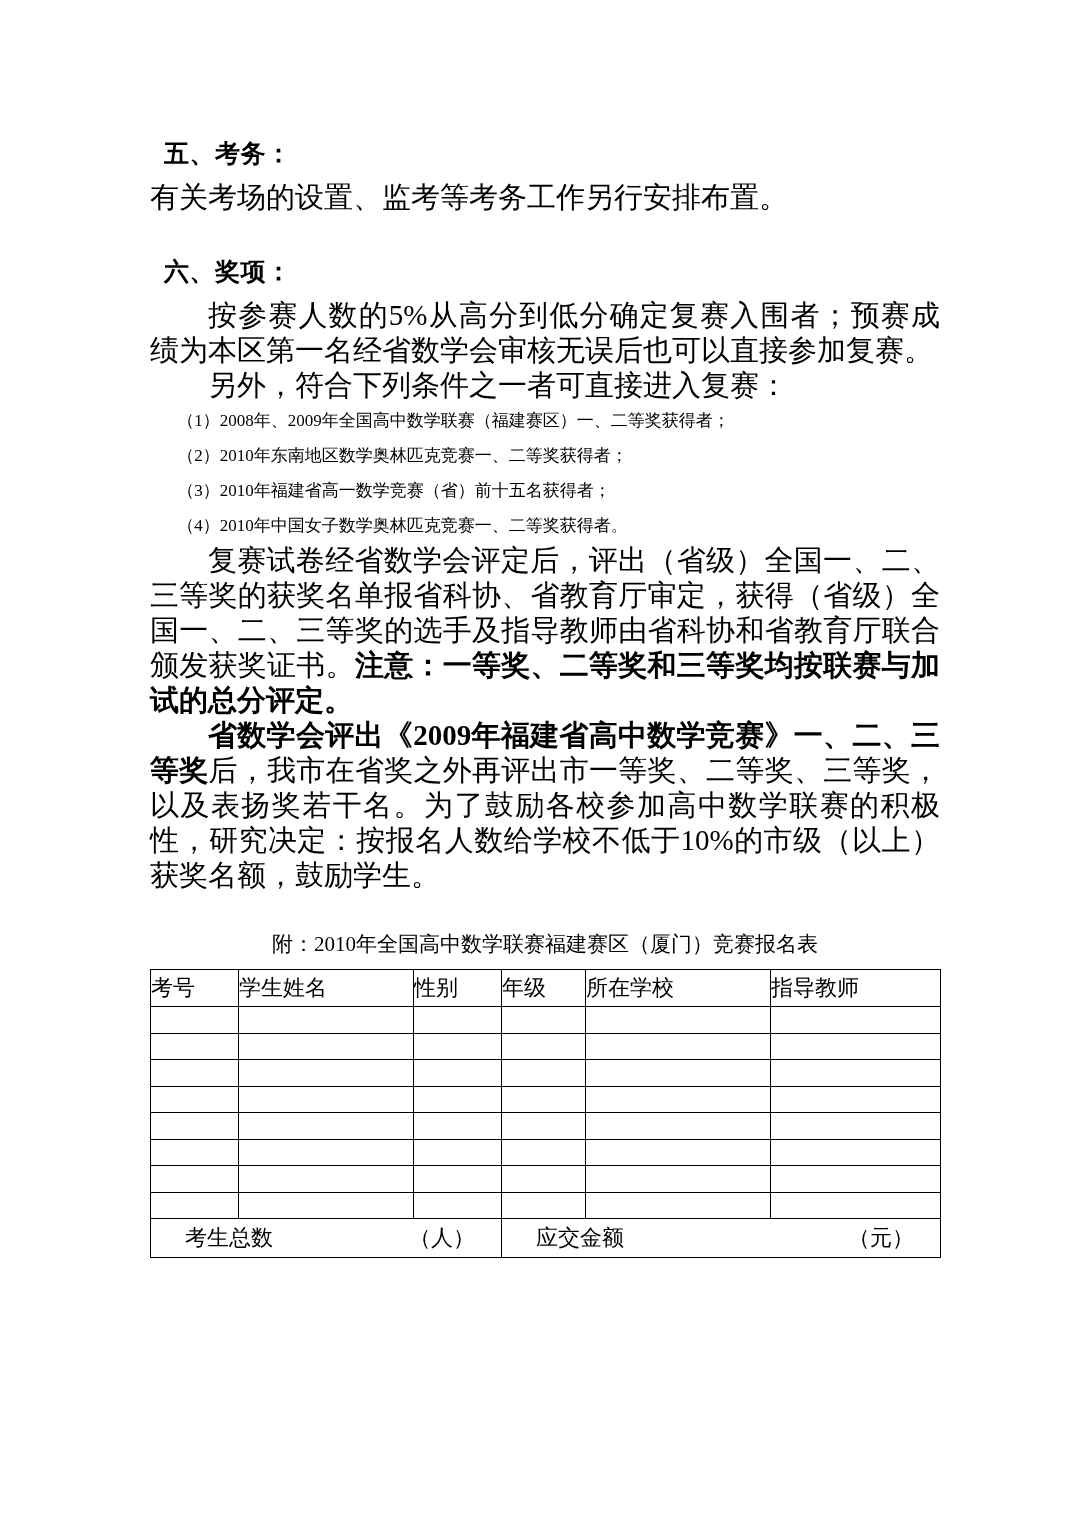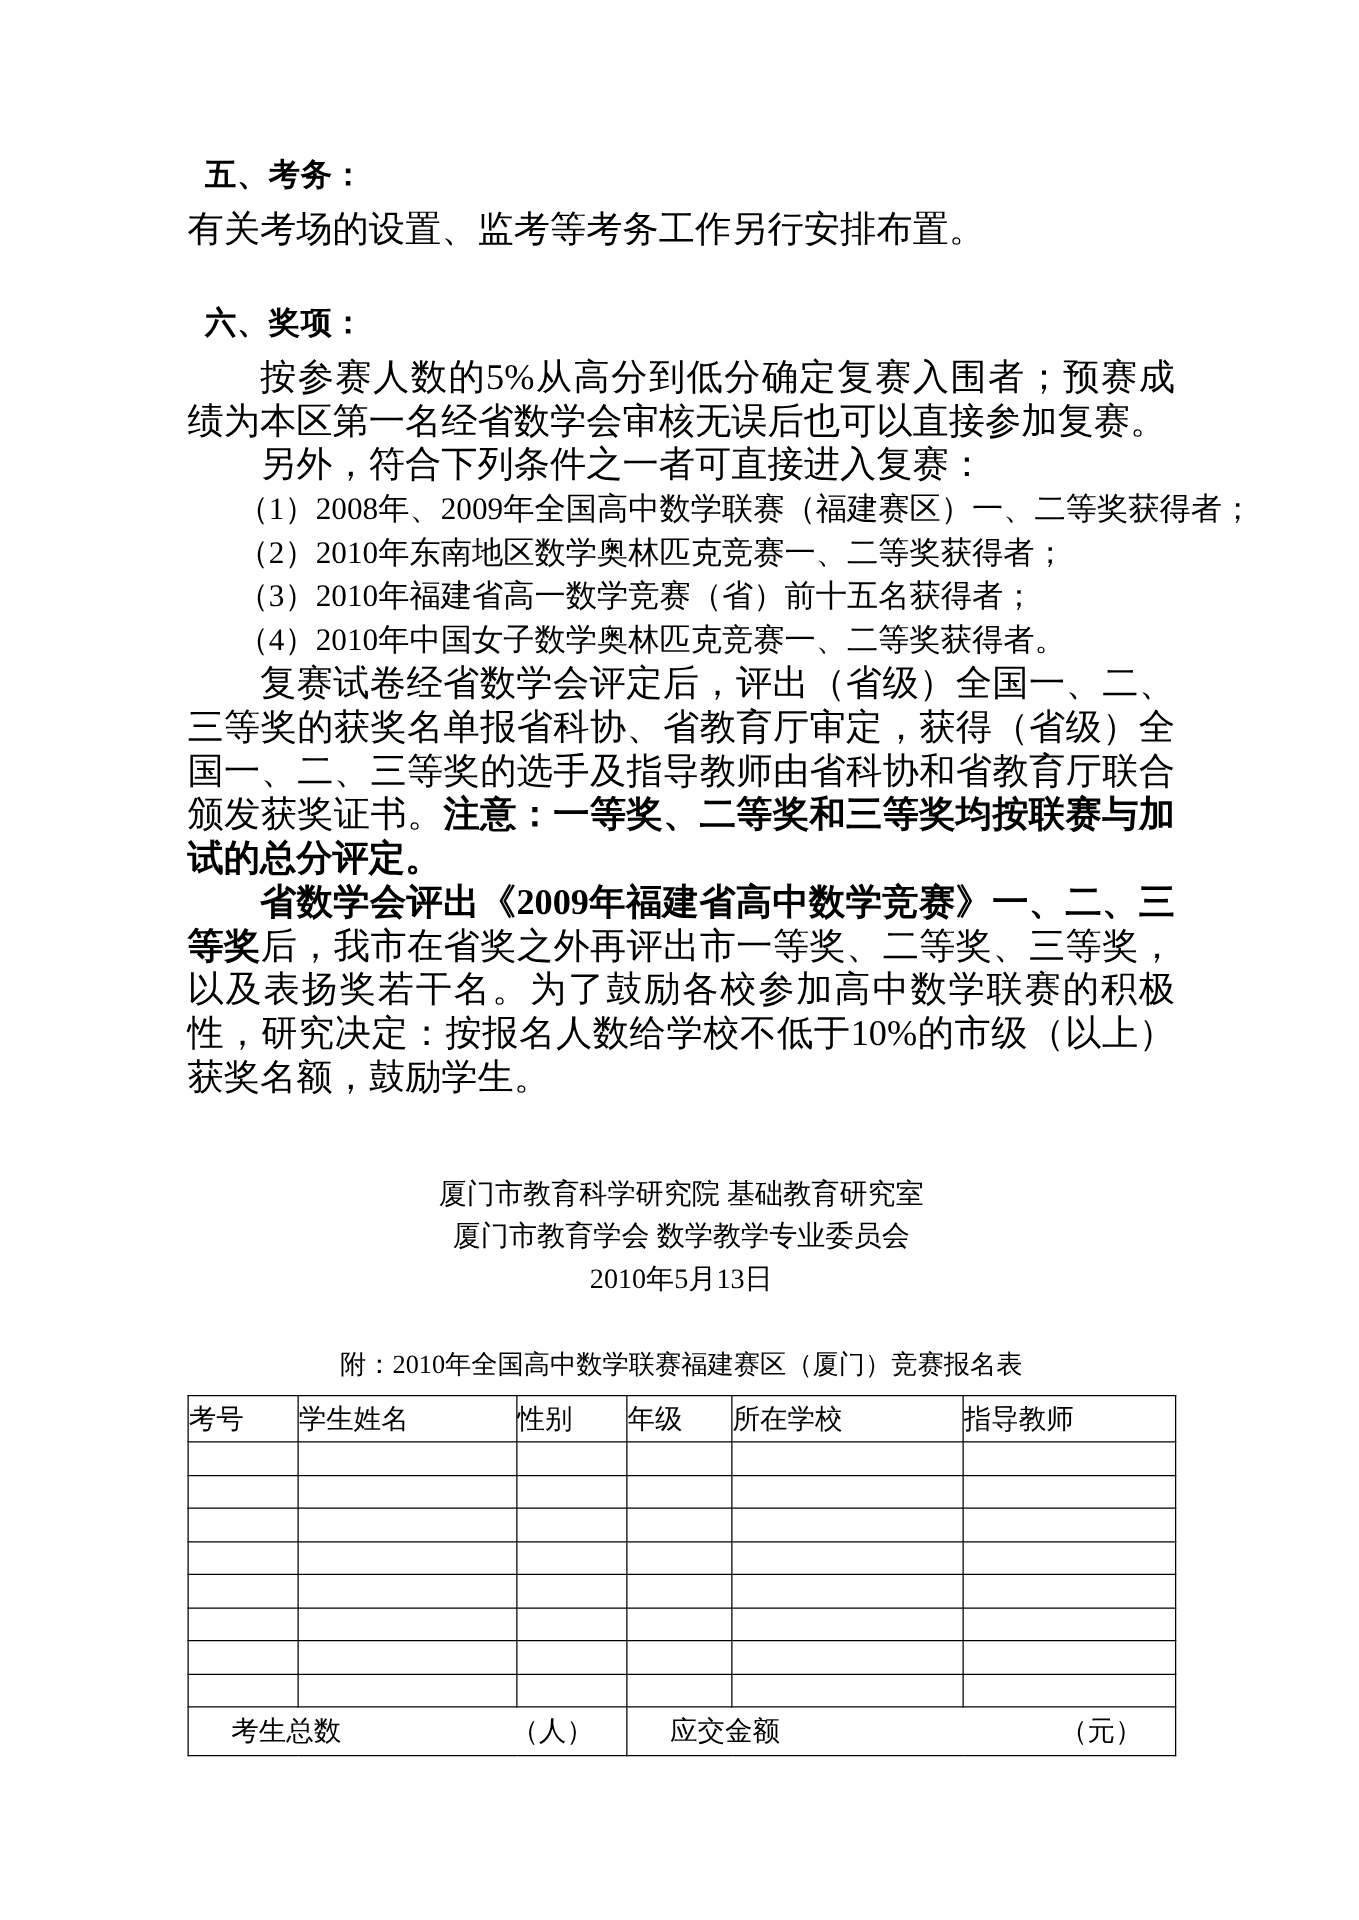--- a/index.html
+++ b/index.html
@@ -13,21 +13,21 @@
     height: 1536px;
     background: #ffffff;
     margin: 0 auto;
     font-family: "Liberation Serif", "DejaVu Serif", serif;
     color: #000000;
     overflow: hidden;
   }
   .content {
     position: absolute;
     left: 150px;
-    top: 128px;
+    top: 141px;
     width: 790px;
   }
 
   
   .section-heading {
     font-size: 25px;
     font-weight: bold;
     line-height: 1.0;
     margin: 0 0 14px 14px;
     letter-spacing: 0.5px;
@@ -37,21 +37,21 @@
   
   .para {
     font-size: 29px;
     line-height: 35px;
     margin: 0;
     text-align: justify;
     text-justify: inter-ideograph;
   }
   .para.indent { text-indent: 2em; }
   .list-line {
-    font-size: 25px;
+    font-size: 17px;
     line-height: 35px;
     margin: 0;
     padding-left: 1.6em;
     white-space: nowrap;
   }
   .bold { font-weight: bold; }
 
   .block-sec5 { margin-bottom: 0; }
 
   
@@ -133,25 +133,20 @@
         <p class="list-line">（2）2010年东南地区数学奥林匹克竞赛一、二等奖获得者；</p>
         <p class="list-line">（3）2010年福建省高一数学竞赛（省）前十五名获得者；</p>
         <p class="list-line">（4）2010年中国女子数学奥林匹克竞赛一、二等奖获得者。</p>
       </div>
 
       <p class="para indent"><span>复赛试卷经省数学会评定后，评出（省级）全国一、二、三等奖的获奖名单报省科协、省教育厅审定，获得（省级）全国一、二、三等奖的选手及指导教师由省科协和省教育厅联合颁发获奖证书。</span><span class="bold">注意：一等奖、二等奖和三等奖均按联赛与加试的总分评定。</span></p>
 
       <p class="para indent"><span class="bold">省数学会评出《2009年福建省高中数学竞赛》一、二、三等奖</span><span>后，我市在省奖之外再评出市一等奖、二等奖、三等奖，以及表扬奖若干名。为了鼓励各校参加高中数学联赛的积极性，研究决定：按报名人数给学校不低于10%的市级（以上）获奖名额，鼓励学生。</span></p>
     </div>
 
-    <div class="signature">
-      <div>厦门市教育科学研究院  基础教育研究室</div>
-      <div>厦门市教育学会  数学教学专业委员会</div>
-      <div>2010年5月13日</div>
-    </div>
 
     <div class="table-title">附：2010年全国高中数学联赛福建赛区（厦门）竞赛报名表</div>
 
     <table class="reg">
       <colgroup>
         <col style="width:88px">
         <col style="width:175px">
         <col style="width:88px">
         <col style="width:84px">
         <col style="width:185px">

